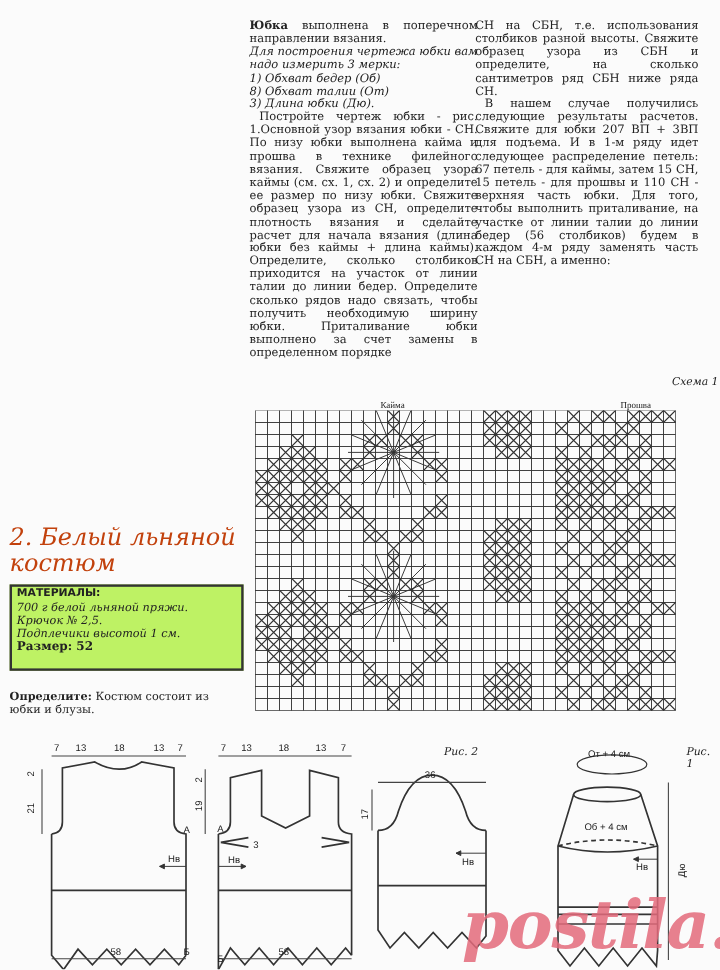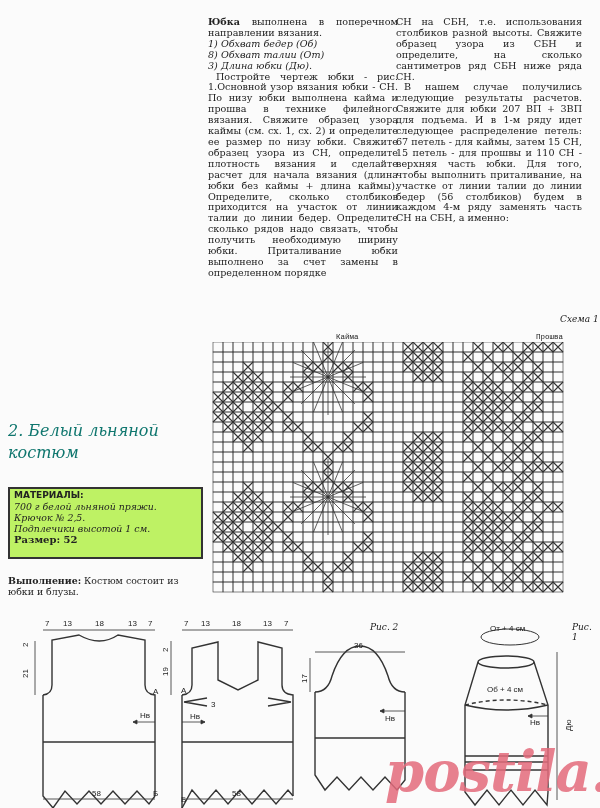--- a/index.html
+++ b/index.html
@@ -5,40 +5,41 @@
   html, body { margin:0; padding:0; }
   body { width:600px; height:808px; background:#fbfbfb; position:relative; overflow:hidden;
          font-family:"DejaVu Serif", serif; color:#222; }
   .col { position:absolute; font-size:9.6px; line-height:10.9px; text-align:justify; hyphens:manual; }
   .col p { margin:0; }
   .col .it { font-style:italic; }
   .col b { font-weight:bold; }
   #col1 { left:208px; top:17px; width:190px; }
   #col2 { left:396px; top:17px; width:186px; }
   .indent { text-indent:8px; }
-  #title { position:absolute; left:8px; top:420px; width:200px; font-style:italic;
-           font-size:16px; line-height:22px; font-family:"DejaVu Serif", serif; color:#0f766e; }
+  #title { position:absolute; left:8px; top:436px; width:200px; font-style:italic;
+           font-size:20px; line-height:22px; font-family:"DejaVu Serif", serif; color:#c2410c; }
   #materials { position:absolute; left:8px; top:487px; width:183px; height:66px; border:2px solid #333;
                padding:1px 4px; font-size:9.4px; line-height:11px; background:#bef264; }
   #materials .hdr { font-family:"DejaVu Sans", sans-serif; font-weight:bold; font-size:9px; }
   #materials .it { font-style:italic; }
   #materials .size { font-weight:bold; font-size:10px; }
   #execution { position:absolute; left:8px; top:575px; width:190px; font-size:9.4px; line-height:11px; }
-  .label-sans { font-family:Liberation Mono, monospace;margin-left:19px; }
+  .label-sans { font-family:Liberation Serif, serif; }
   .caption { font-style:italic; font-size:9px; position:absolute; }
   #watermark { position:absolute; left:385px; top:738px; font-family:"DejaVu Serif", serif;
                font-style:italic; font-weight:bold; font-size:56px; color:#e46b7c; opacity:0.85;
                letter-spacing:-1px; }
   svg text { font-family:"Liberation Sans", sans-serif; }
 </style>
 </head>
 <body>
 
 <div id="col1" class="col">
   <p><b>Юбка</b><span> выполнена в поперечном направлении вязания.</span></p>
+  <p class="it">Для построения чертежа юбки вам надо измерить 3 мерки:</p>
   <p class="it">1) Обхват бедер (Об)</p>
   <p class="it">8) Обхват талии (От)</p>
   <p class="it">3) Длина юбки (Дю).</p>
   <p class="indent">Постройте чертеж юбки - рис. 1.Основной узор вязания юбки - СН. По низу юбки выполнена кайма и прошва в технике филейного вязания. Свяжите образец узора каймы (см. сх. 1, сх. 2) и определите ее размер по низу юбки. Свяжите образец узора из СН, определите плотность вязания и сделайте расчет для начала вязания (длина юбки без каймы + длина каймы). Определите, сколько столбиков приходится на участок от линии талии до линии бедер. Определите сколько рядов надо связать, чтобы получить необходимую ширину юбки. Приталивание юбки выполнено за счет замены в определенном порядке</p>
 </div>
 
 <div id="col2" class="col">
   <p>СН на СБН, т.е. использования столбиков разной высоты. Свяжите образец узора из СБН и определите, на сколько сантиметров ряд СБН ниже ряда СН.</p>
   <p class="indent">В нашем случае получились следующие результаты расчетов. Свяжите для юбки 207 ВП + 3ВП для подъема. И в 1-м ряду идет следующее распределение петель: 67 петель - для каймы, затем 15 СН, 15 петель - для прошвы и 110 СН - верхняя часть юбки. Для того, чтобы выполнить приталивание, на участке от линии талии до линии бедер (56 столбиков) будем в каждом 4-м ряду заменять часть СН на СБН, а именно:</p>
 </div>
@@ -1300,21 +1301,21 @@
 
 <div id="materials">
   <div class="hdr">МАТЕРИАЛЫ:</div>
   <div class="it">700 г белой льняной пряжи.</div>
   <div class="it">Крючок № 2,5.</div>
   <div class="it">Подплечики высотой 1 см.</div>
   <div class="size">Размер: 52</div>
 </div>
 
 <div id="execution">
-  <b>Выполнение:</b><span> Костюм состоит из юбки и блузы.</span>
+  <b>Определите:</b><span> Костюм состоит из юбки и блузы.</span>
 </div>
 
 <div class="caption" style="left:370px; top:622px;">Рис. 2</div>
 <div class="caption" style="left:572px; top:622px;">Рис. 1</div>
 
 <svg style="position:absolute; left:0; top:610px;" width="600" height="198" viewBox="0 0 600 198">
   <g fill="none" stroke="#333" stroke-width="1.4">
 
     <g>
       <path d="M43,85 L43,186 L53,198"></path>

